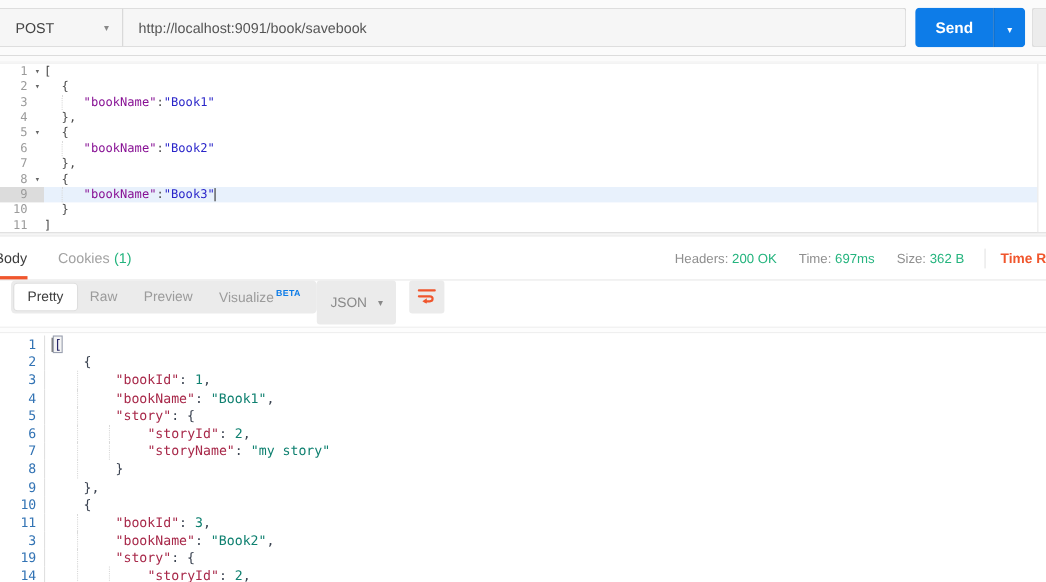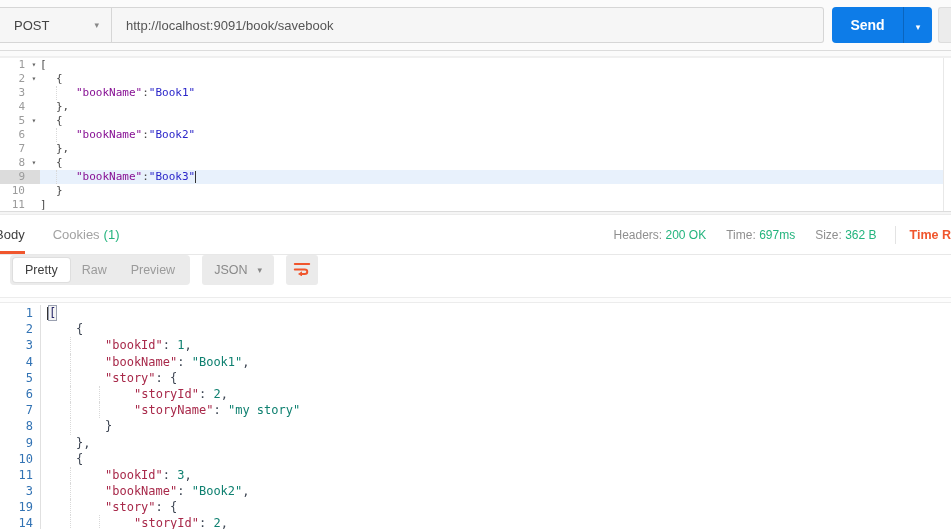--- a/index.html
+++ b/index.html
@@ -80,22 +80,22 @@
   .toolbar { height: 43px; border-bottom: 1px solid #ececec; display: flex;
     padding-left: 10px; }
   .seg { display: flex; align-items: center; background: #ebebeb; border-radius: 4px;
     padding: 3px; height: 30px; }
   .seg-item { padding: 5px 12px; color: #9b9b9b; font-size: 12.5px; border-radius: 3px;
     cursor: pointer; white-space: nowrap; }
   .seg-item.active { background: #fff; color: #3d3d3d; box-shadow: 0 0 0 1px #dedede; }
   .beta { color: #0d7ce8; font-size: 8px; font-weight: bold; vertical-align: super;
     margin-left: 2px; letter-spacing: .3px; }
   .fmt { display: flex; align-items: center; gap: 10px; background: #ebebeb;
-    border-radius: 3px; padding: 0 12px; height: 30px; color: #8a8a8a; font-size: 12.5px;
-    margin-left: 12px; cursor: pointer; }
+    border-radius: 3px; padding: 0 12px; height: 40px; color: #8a8a8a; font-size: 12.5px;
+    margin-left: 0; cursor: pointer; }
   .wrap-btn { width: 32px; height: 30px; background: #ebebeb; border: none; border-radius: 3px;
     display: flex; align-items: center; justify-content: center; margin-left: 12px; cursor: pointer; }
 
   .band { height: 5px; background: #fdfdfd; border-bottom: 1px solid #ececec; }
 
   
   .res { height: 226px; font-size: 12px; padding-top: 2px; }
   .res .line { height: 16.2px; line-height: 16.2px; }
   .res .num { width: 40px; color: #3273b4; padding-right: 7px; }
   .res .gut { border-right: 1px solid #e0e0e0; }
@@ -178,20 +178,23 @@
   <div class="toolbar">
     <div class="seg">
       <div class="seg-item active">
         <span>Pretty</span>
       </div>
       <div class="seg-item">
         <span>Raw</span>
       </div>
       <div class="seg-item">
         <span>Preview</span>
+      </div>
+      <div class="seg-item">
+        <span>Visualize</span><span class="beta">BETA</span>
       </div>
     </div>
     <div class="fmt">
       <span>JSON</span>
       <span class="caret">▾</span>
     </div>
     <button class="wrap-btn">
       <span>
         <svg width="18" height="15" viewBox="0 0 20 16" fill="none">
           <path d="M2 3 H18" stroke="#f0562d" stroke-width="2.2" stroke-linecap="round"></path>

